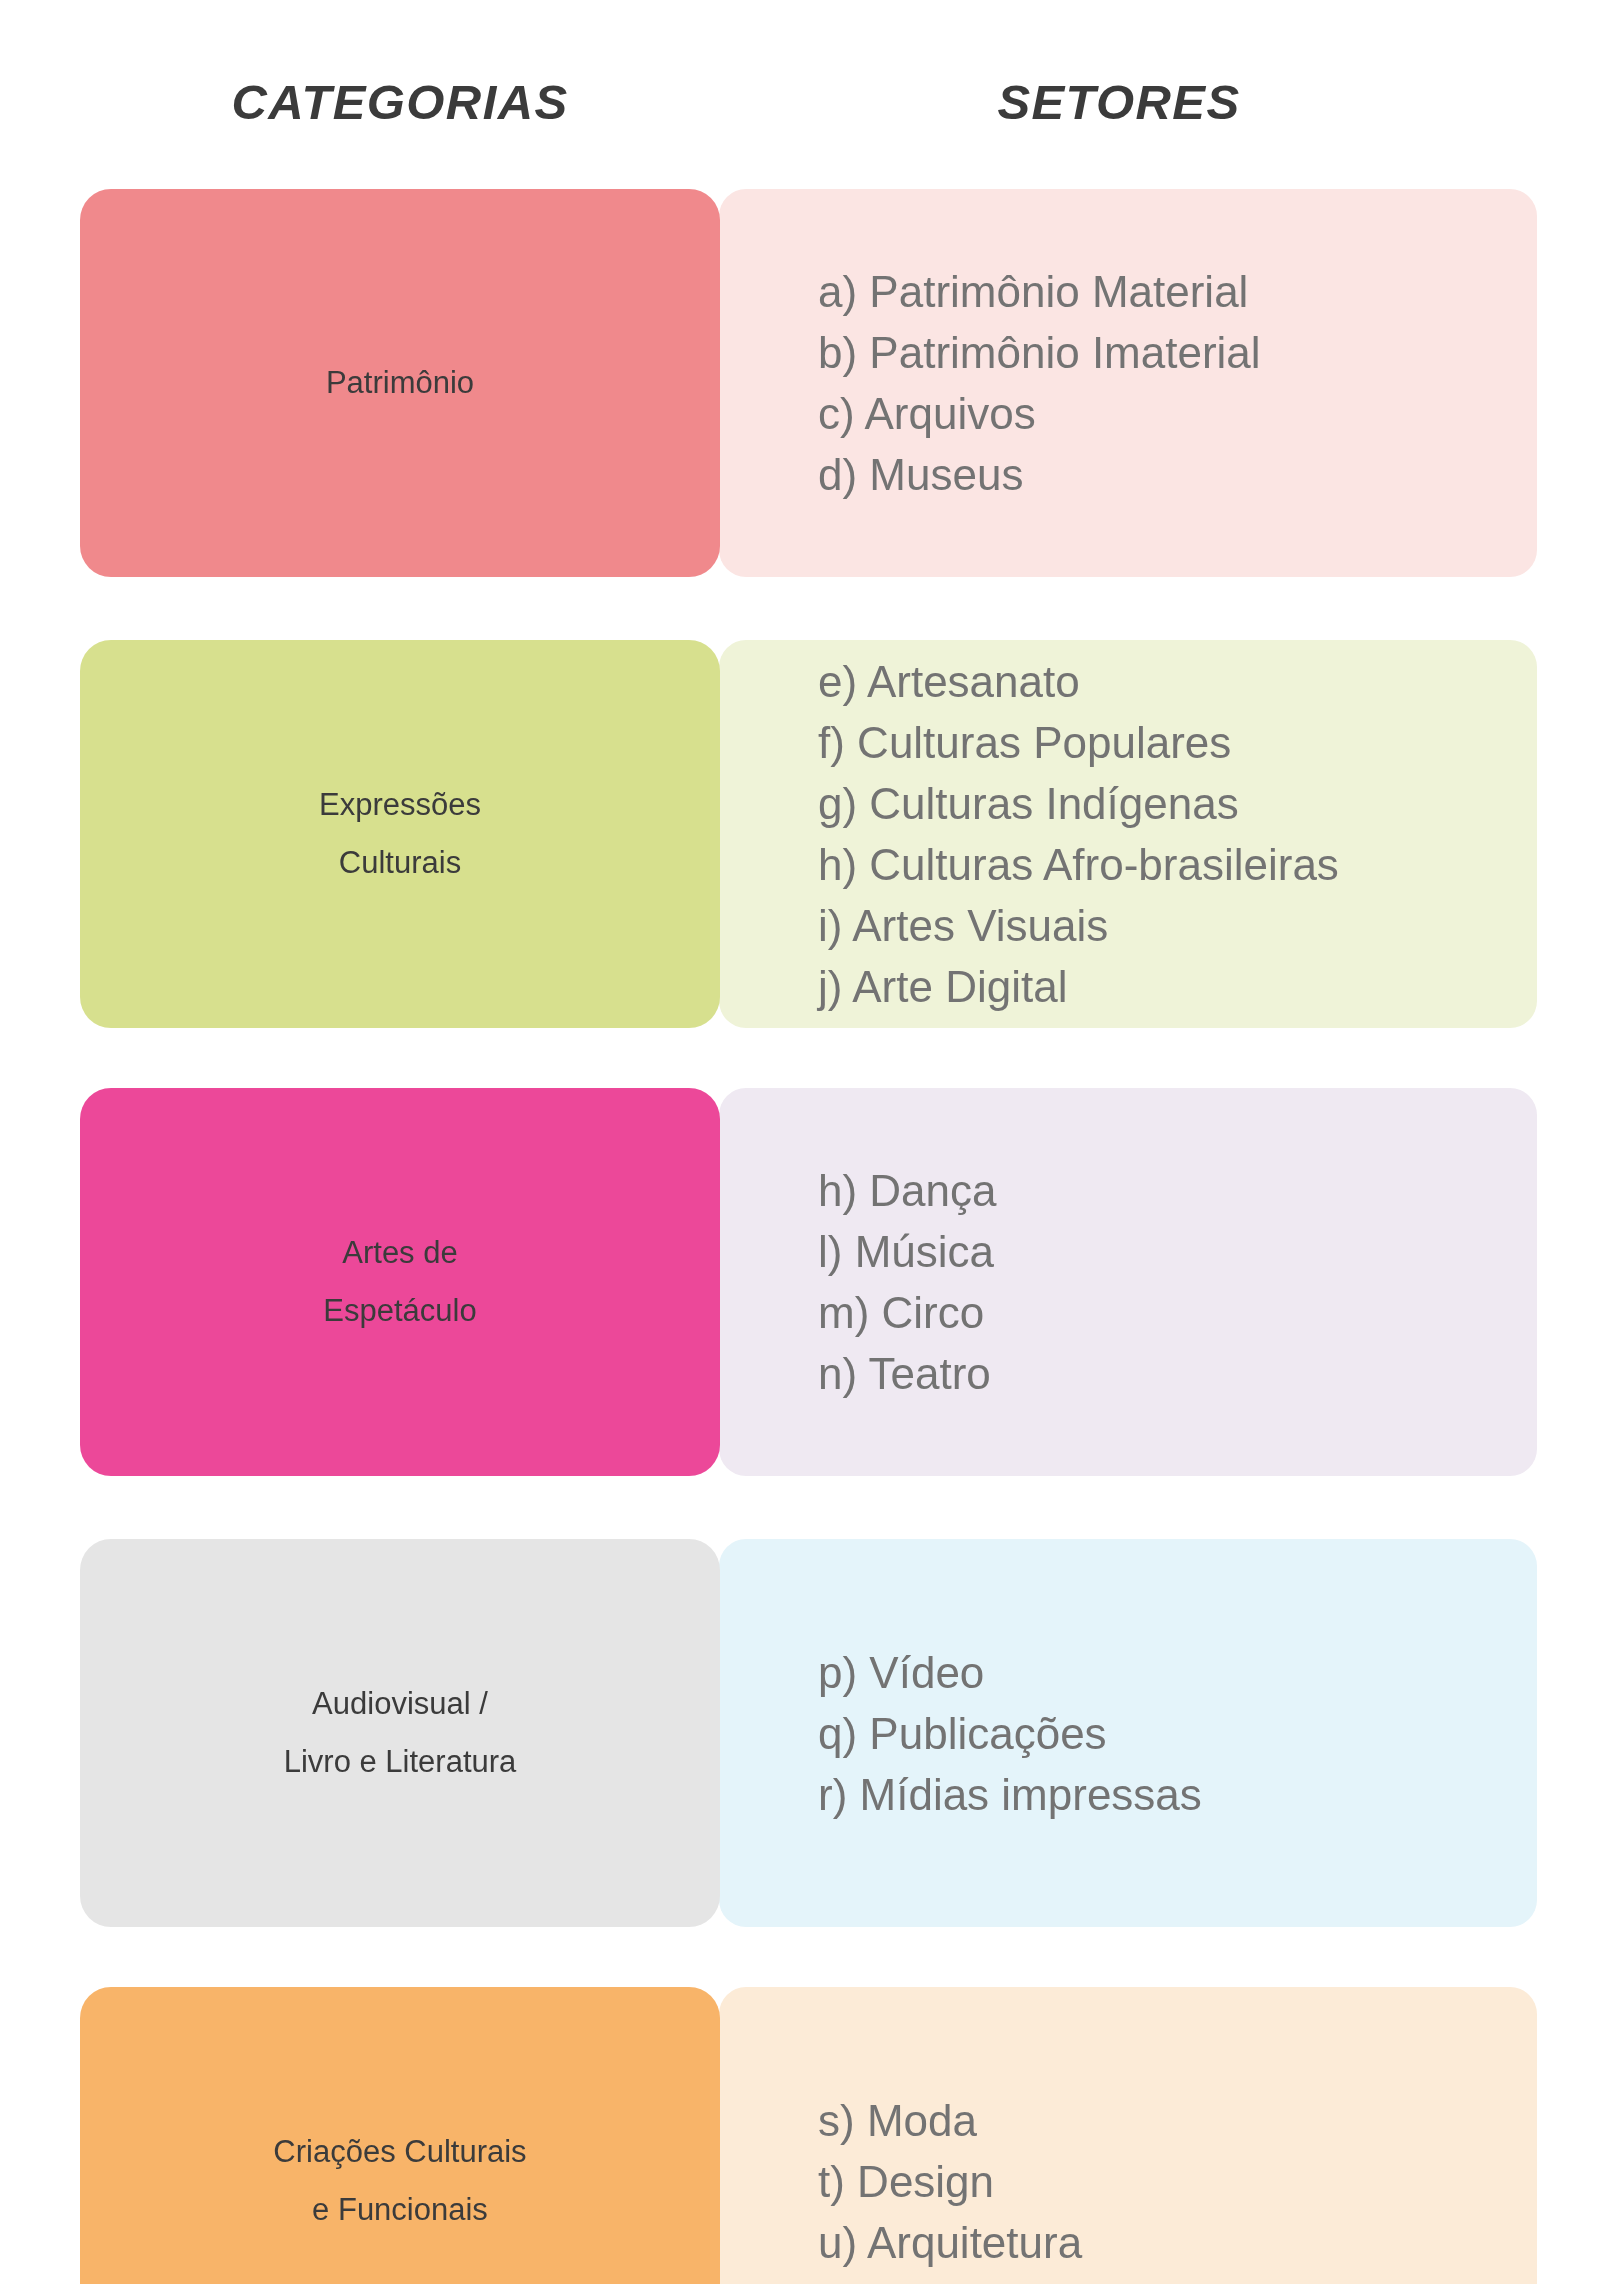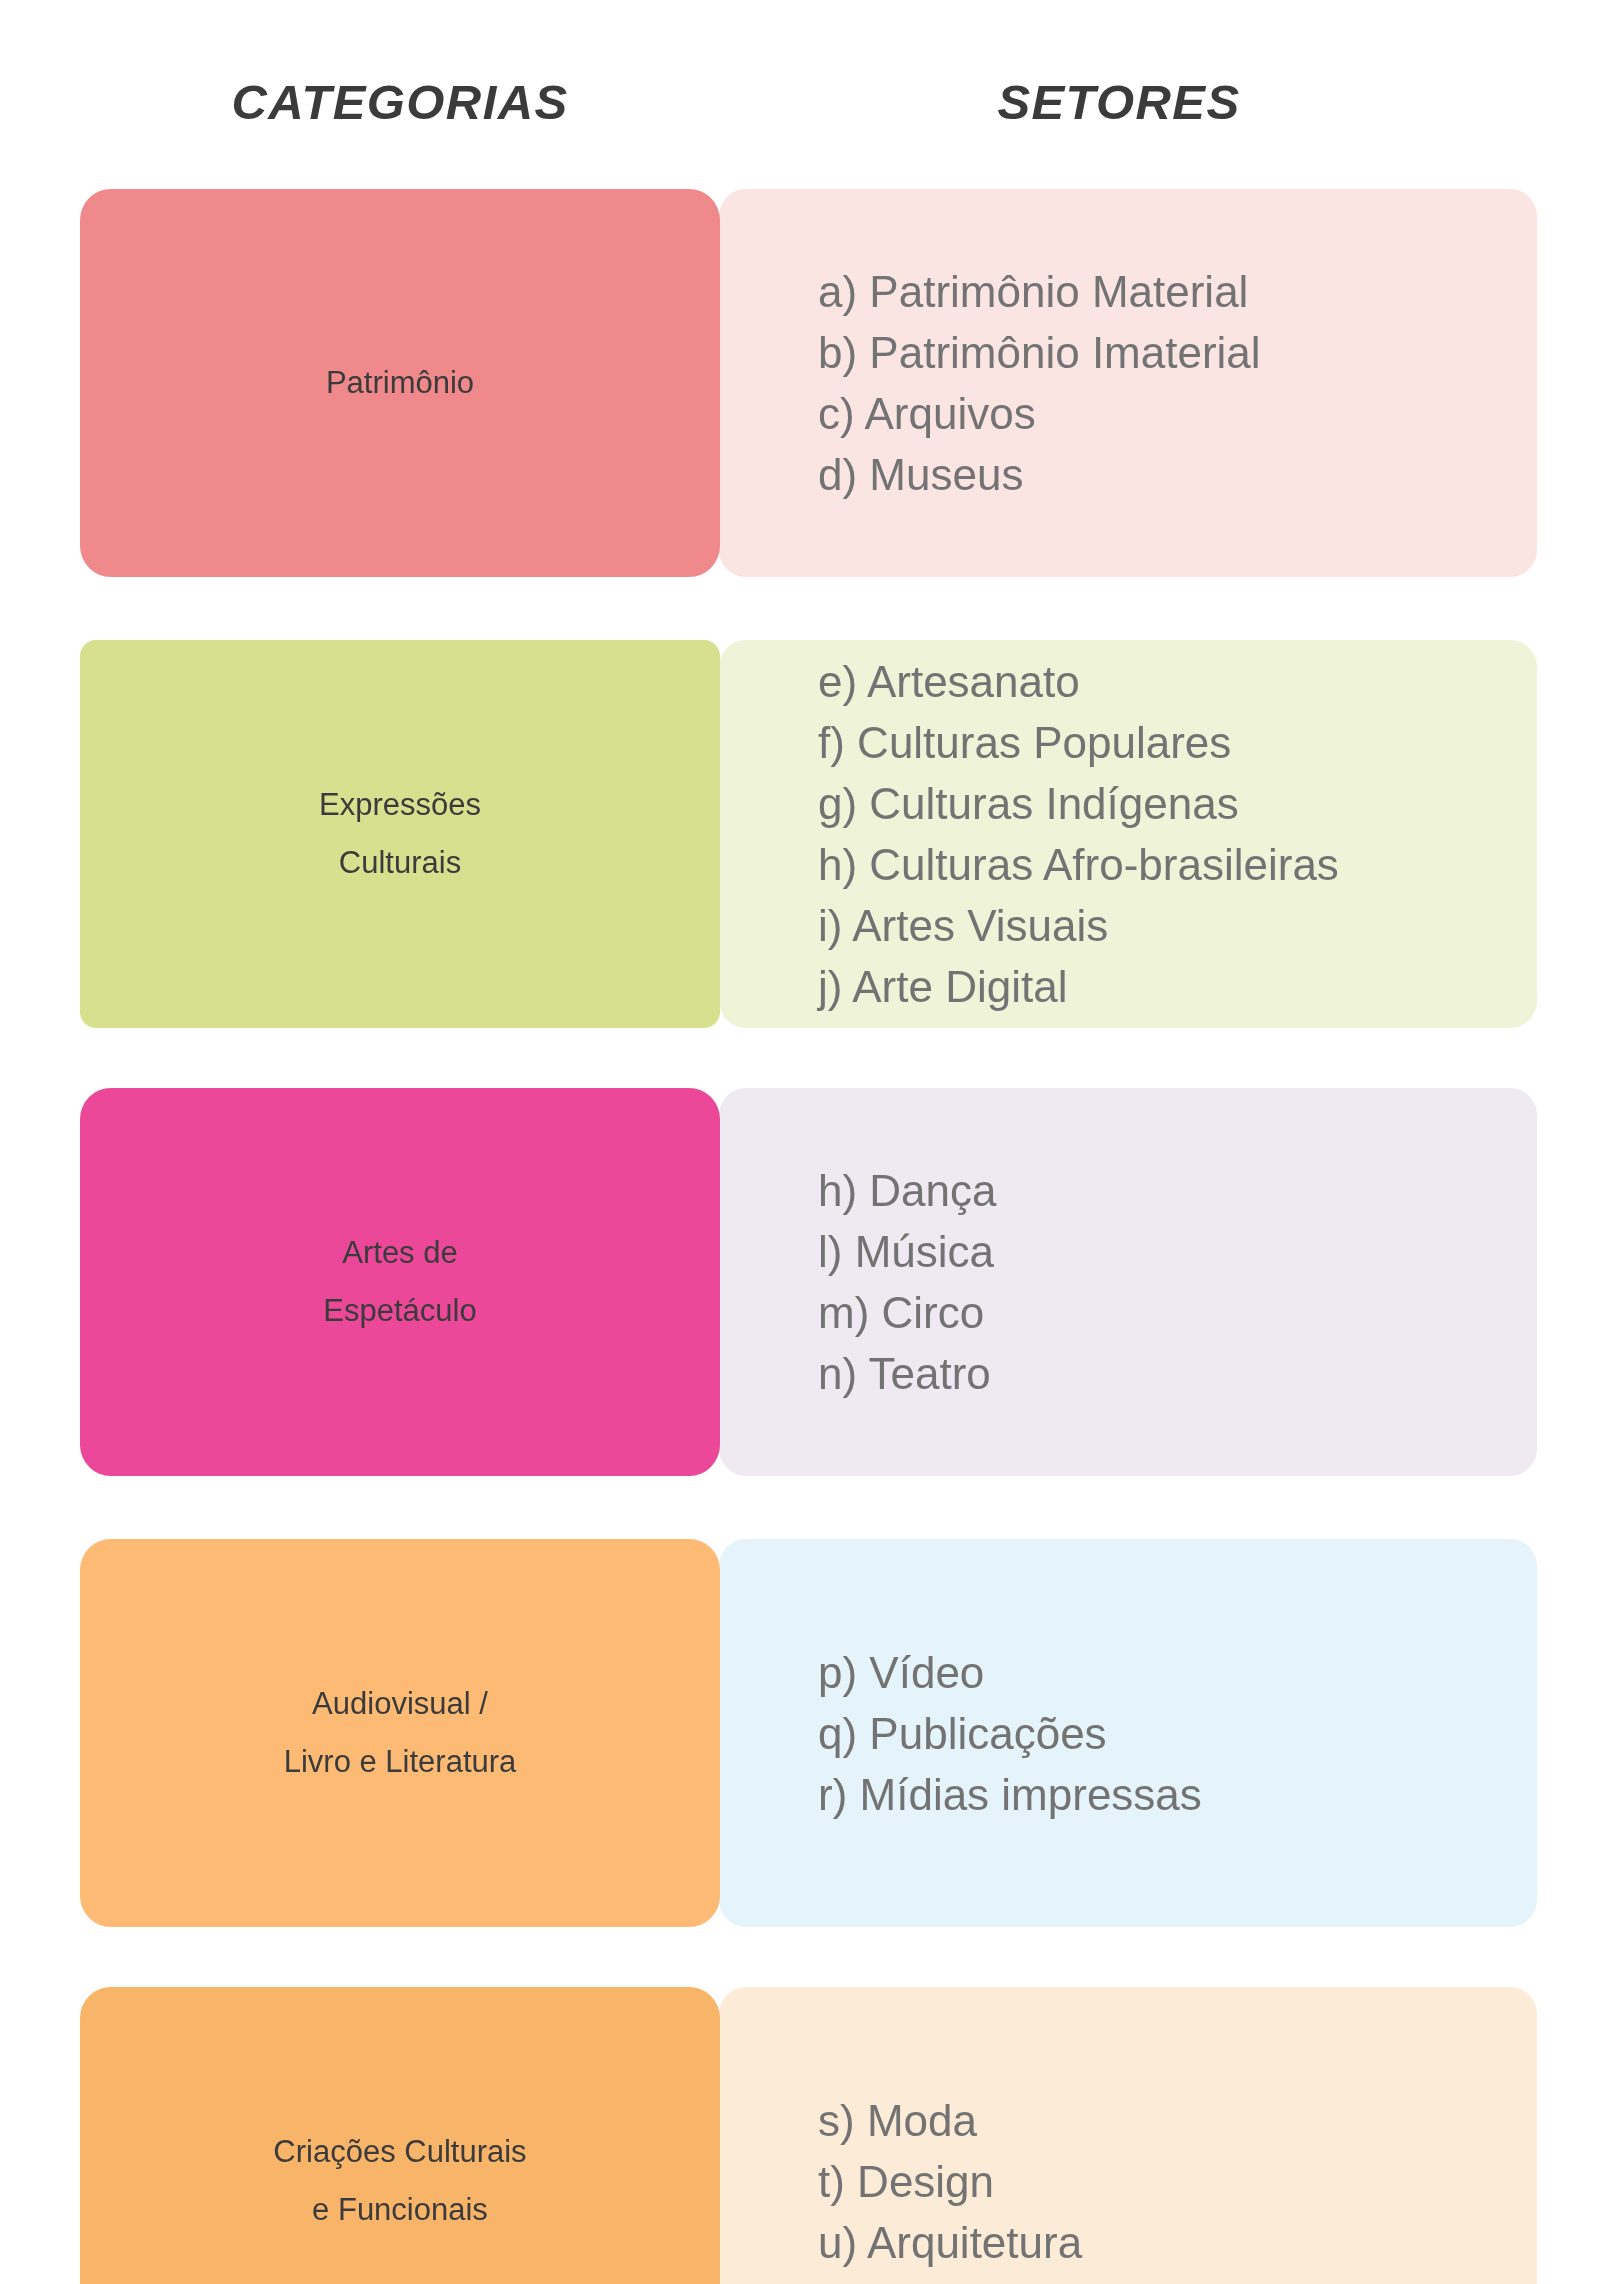--- a/index.html
+++ b/index.html
@@ -127,21 +127,21 @@
         </div>
         <div class="sector-list">
           <div class="sector-item">a) Patrimônio Material</div>
           <div class="sector-item">b) Patrimônio Imaterial</div>
           <div class="sector-item">c) Arquivos</div>
           <div class="sector-item">d) Museus</div>
         </div>
       </div>
       <div class="row" style="top: 640px; height: 388px;">
         <div class="sector-panel" style="background: rgb(239, 243, 216);"></div>
-        <div class="category-card" style="background: rgb(215, 224, 142); border-radius: 16px;">
+        <div class="category-card" style="background: rgb(215, 224, 142);">
           <div class="category-label">Expressões
 Culturais</div>
         </div>
         <div class="sector-list">
           <div class="sector-item">e) Artesanato</div>
           <div class="sector-item">f) Culturas Populares</div>
           <div class="sector-item">g) Culturas Indígenas</div>
           <div class="sector-item">h) Culturas Afro-brasileiras</div>
           <div class="sector-item">i) Artes Visuais</div>
           <div class="sector-item">j) Arte Digital</div>
@@ -155,21 +155,21 @@
         </div>
         <div class="sector-list">
           <div class="sector-item">h) Dança</div>
           <div class="sector-item">l) Música</div>
           <div class="sector-item">m) Circo</div>
           <div class="sector-item">n) Teatro</div>
         </div>
       </div>
       <div class="row" style="top: 1539px; height: 388px;">
         <div class="sector-panel" style="background: rgb(228, 244, 250);"></div>
-        <div class="category-card" style="background: #fdba74;">
+        <div class="category-card" style="background: #e5e5e5;">
           <div class="category-label">Audiovisual /
 Livro e Literatura</div>
         </div>
         <div class="sector-list">
           <div class="sector-item">p) Vídeo</div>
           <div class="sector-item">q) Publicações</div>
           <div class="sector-item">r) Mídias impressas</div>
         </div>
       </div>
       <div class="row" style="top: 1987px; height: 388px;">

